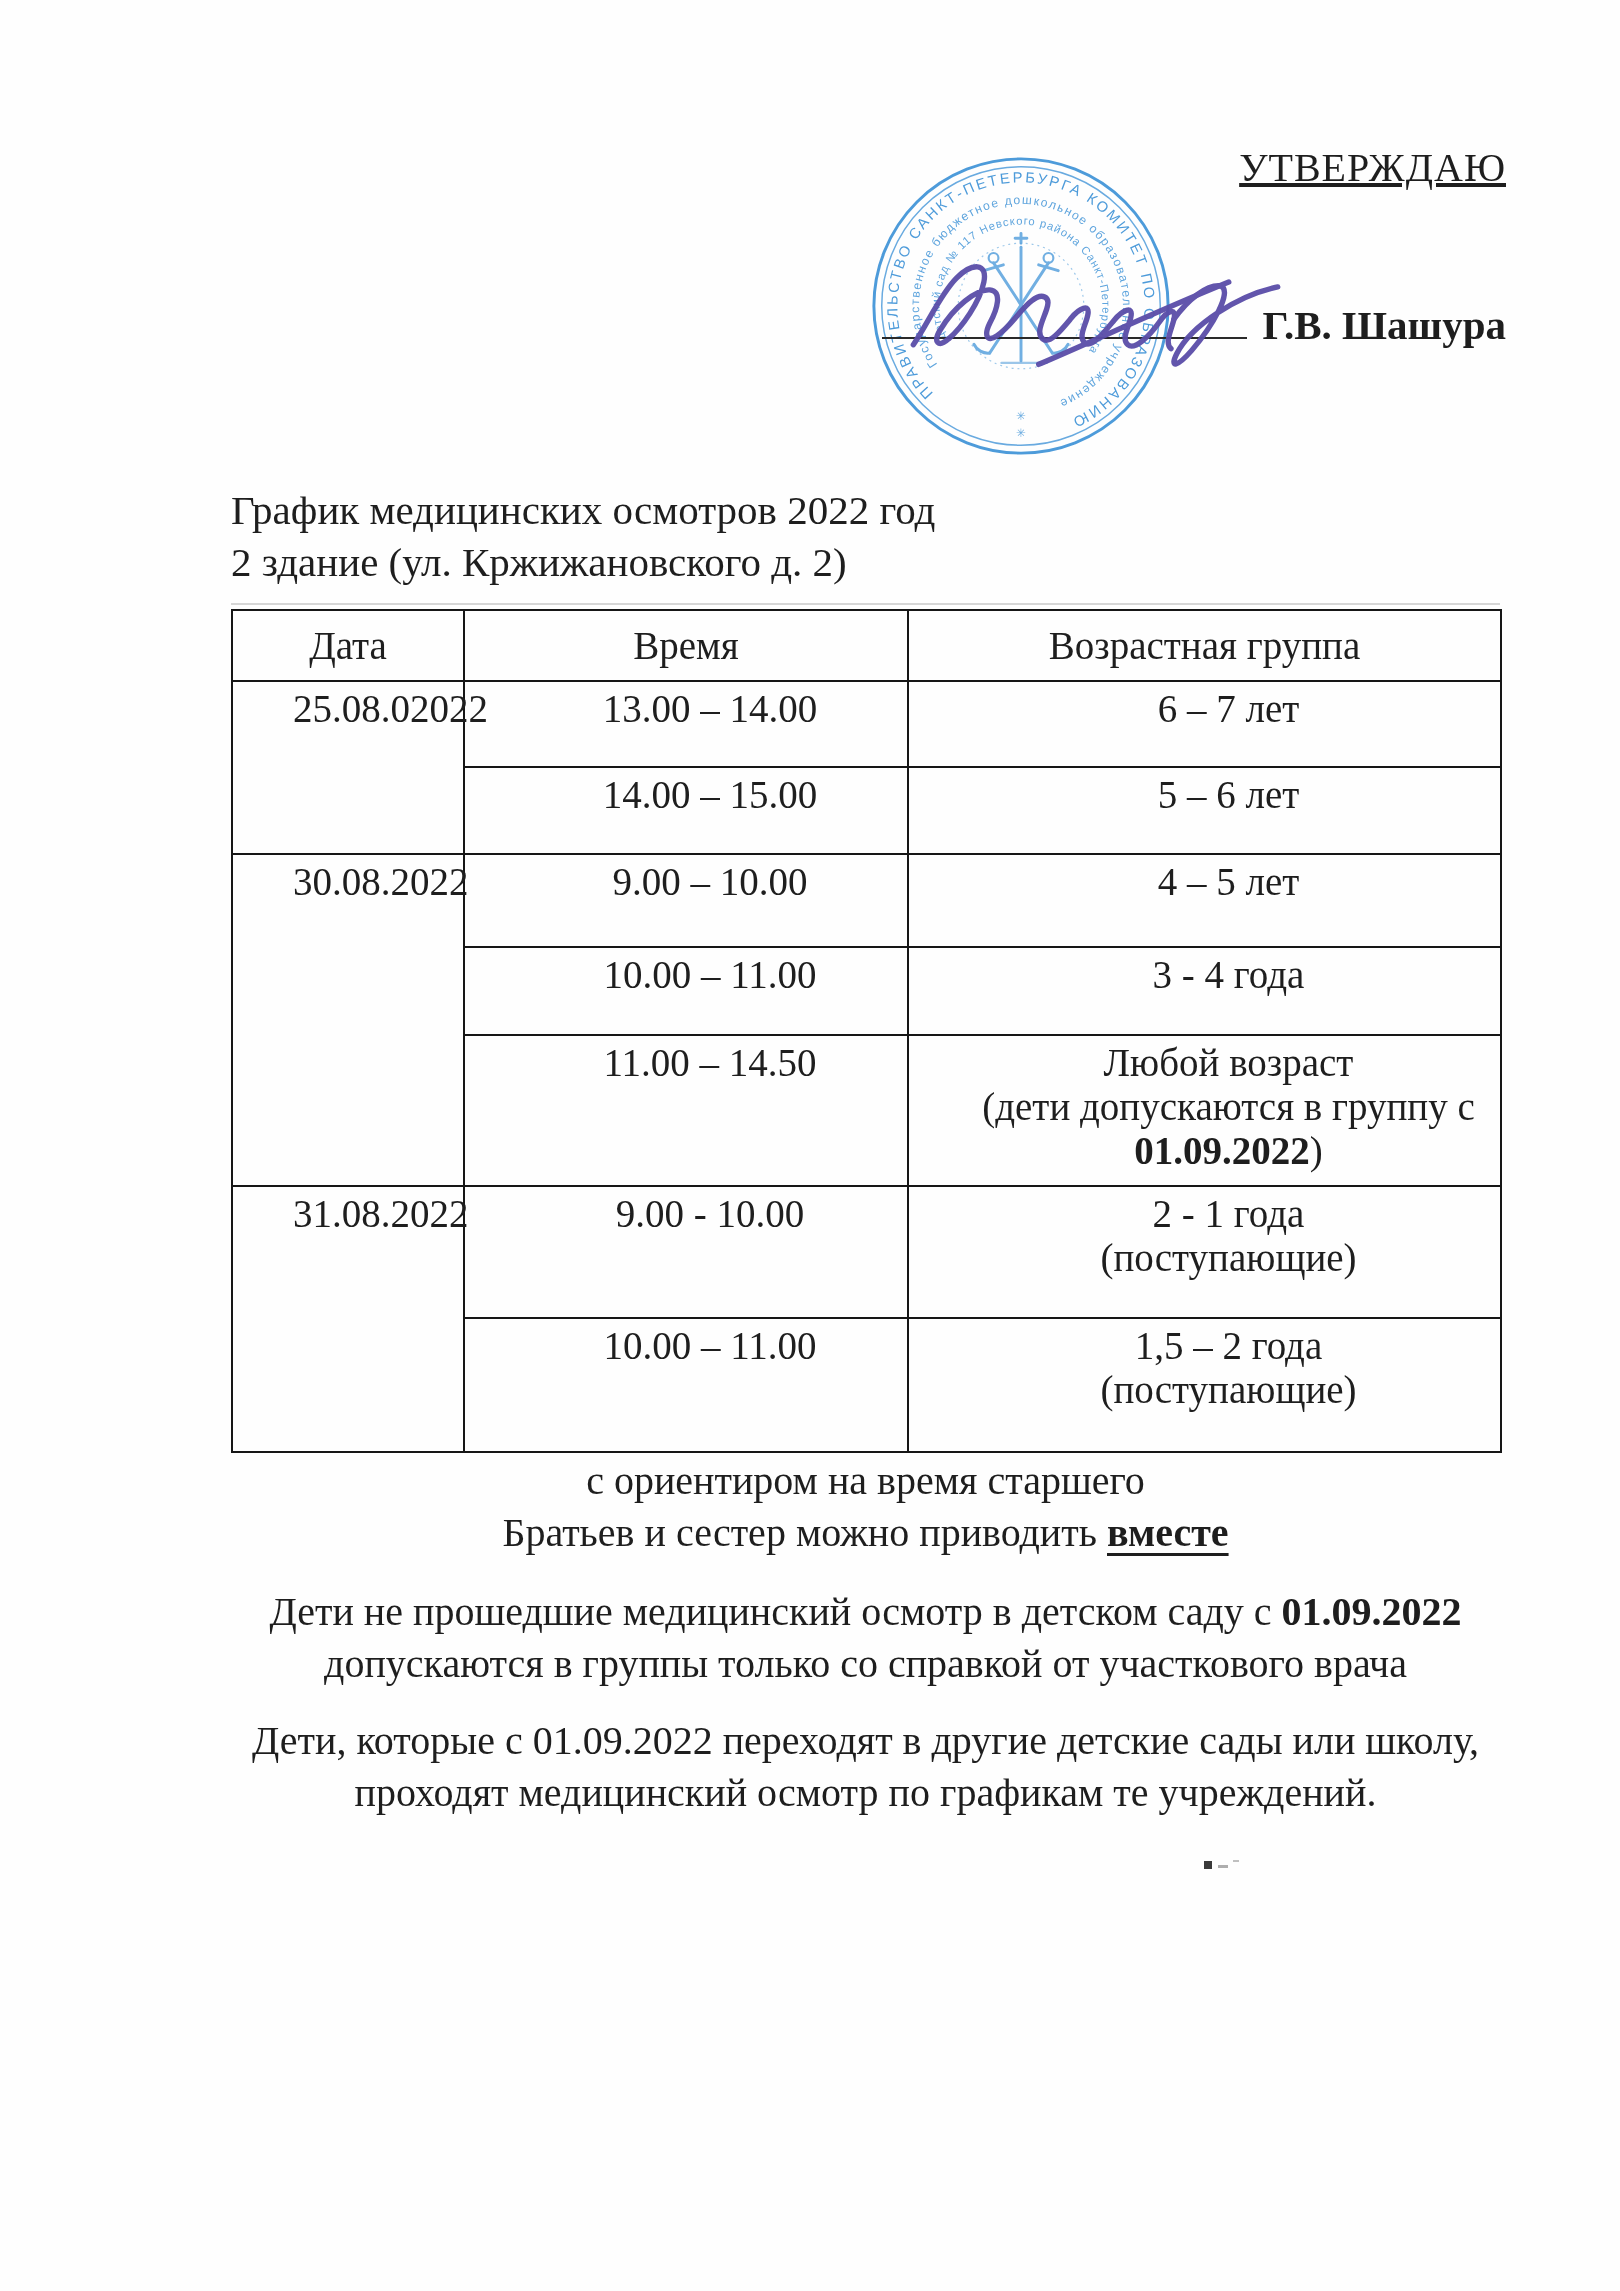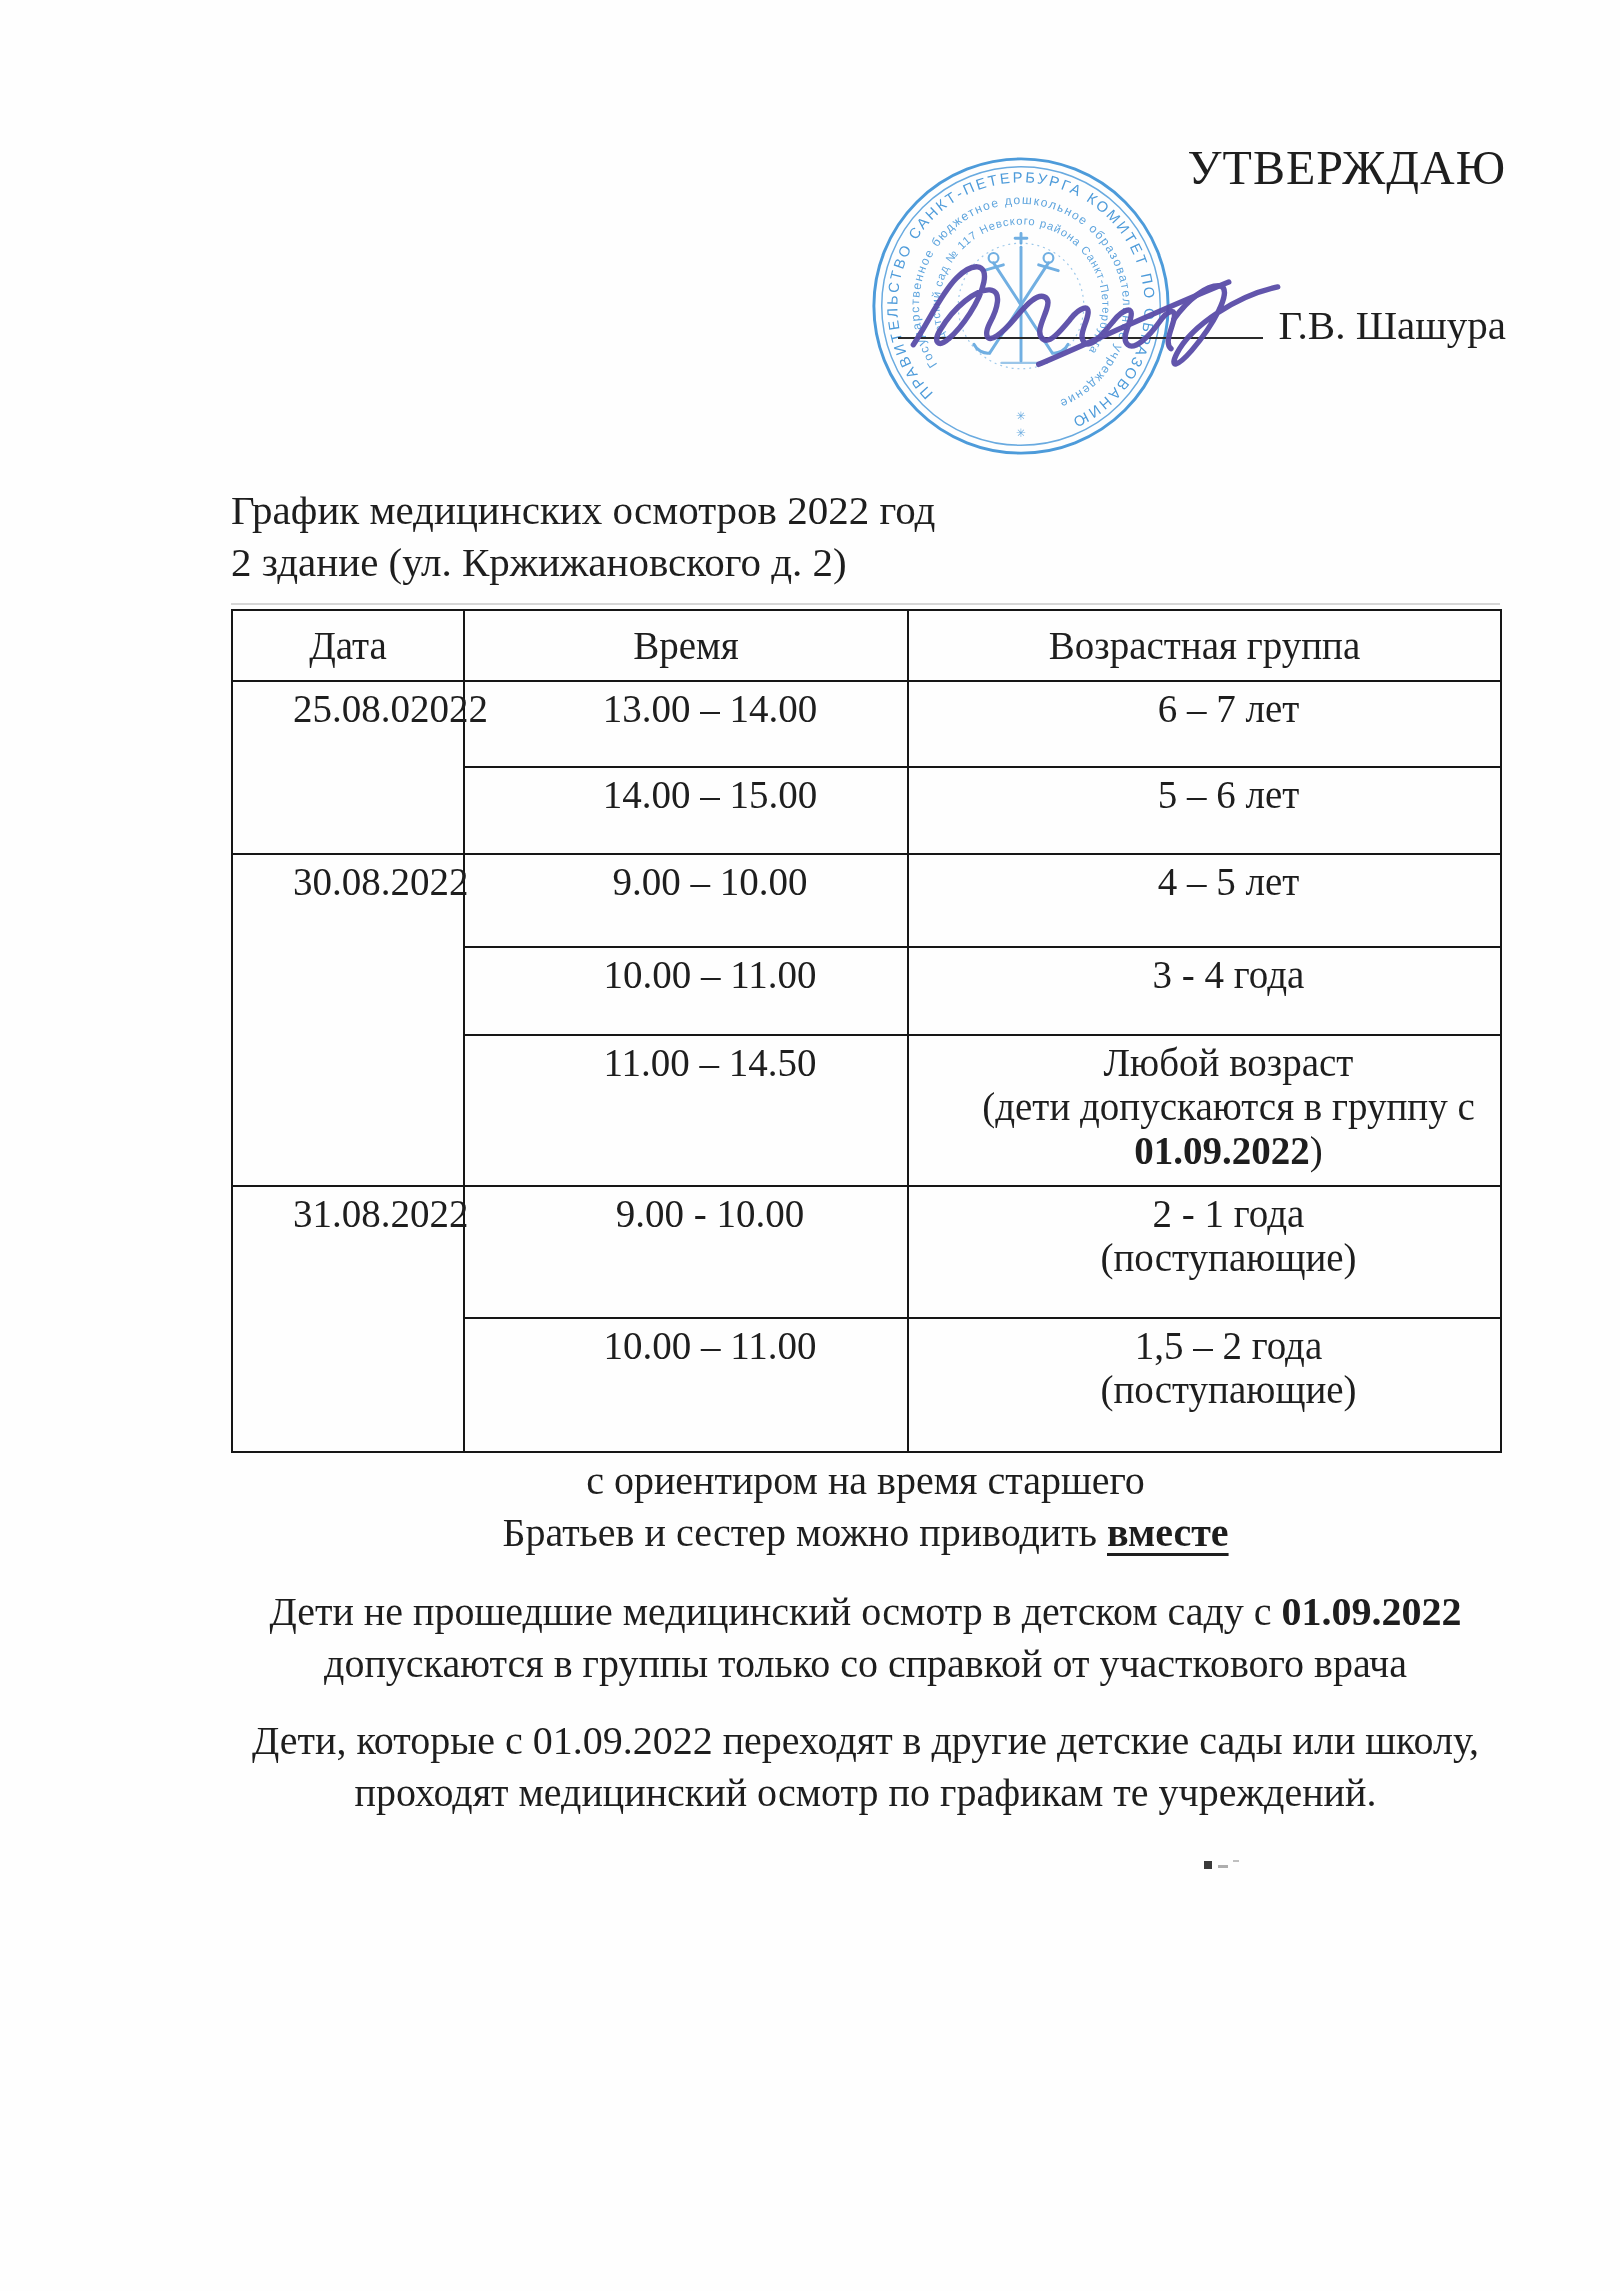--- a/index.html
+++ b/index.html
@@ -9,31 +9,32 @@
     margin:0 auto;
     background:#fefefe;
     font-family:"Liberation Serif", serif;
     color:#1e1e1e;
     overflow:hidden;
   }
 
   
   .approve-line1 {
     position:absolute; top:144px; right:114px;
-    font-size:48px; line-height:47px; letter-spacing:1px;
+    font-size:40px; line-height:47px; letter-spacing:1px;
     white-space:nowrap;
+    text-decoration:underline;
   }
   .approve-line2 {
     position:absolute; top:224px; right:114px;
     font-size:40px; line-height:47px; word-spacing:7.8px;
     white-space:nowrap;
   }
   .sig-row {
     position:absolute; top:294px; right:114px;
-    font-size:41px; line-height:47px; white-space:nowrap;
+    font-size:41px; line-height:47px; white-space:nowrap;font-weight:bold;
   }
   .sig-line {
     display:inline-block; width:365px; height:43px;
     border-bottom:2.9px solid #2a2a2a;
   }
   .sig-name { margin-left:15.7px; }
 
   
   .stamp-svg {
     position:absolute; left:868px; top:153px;

